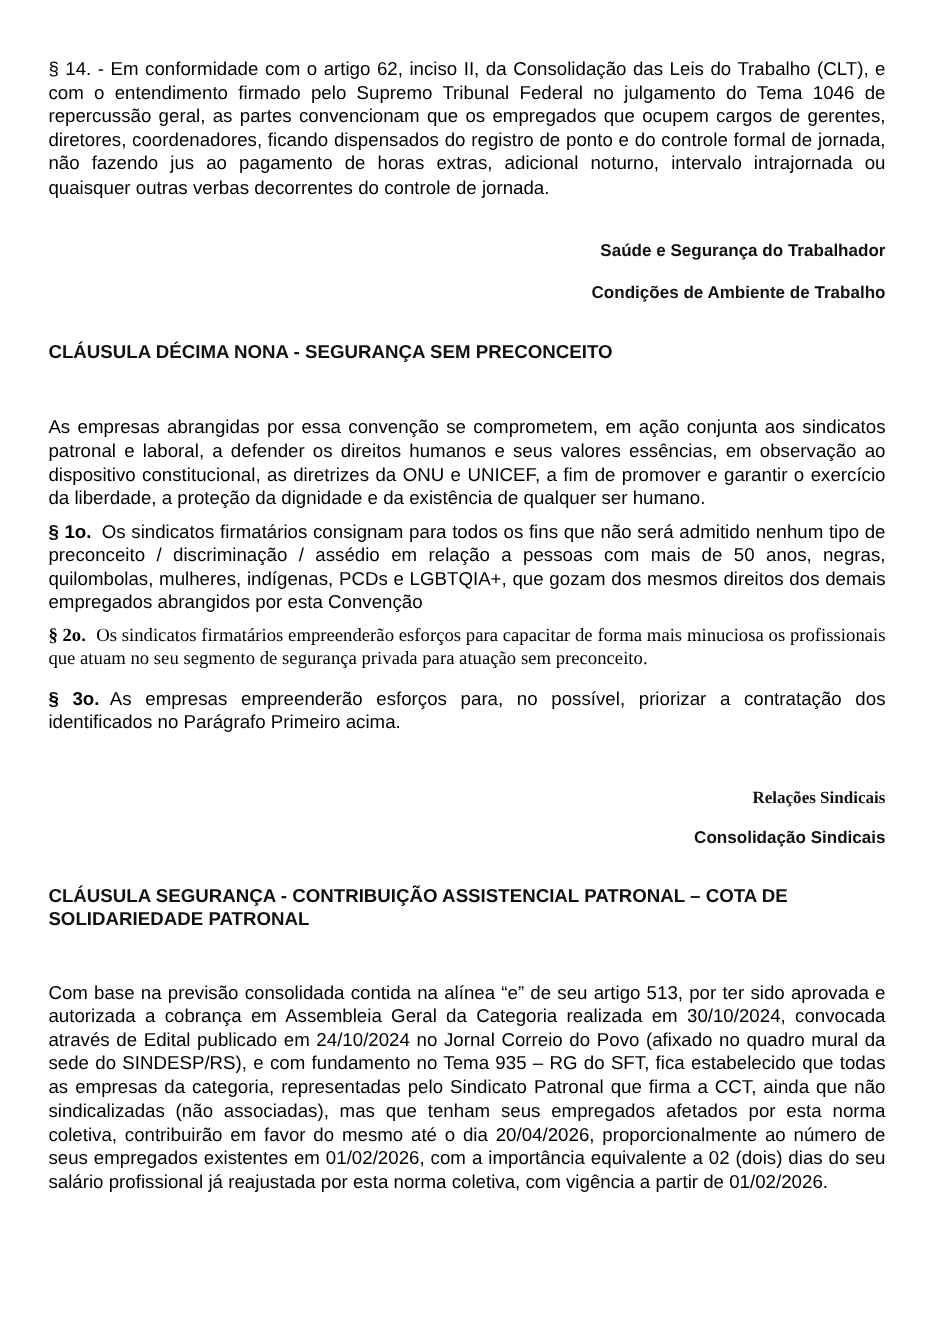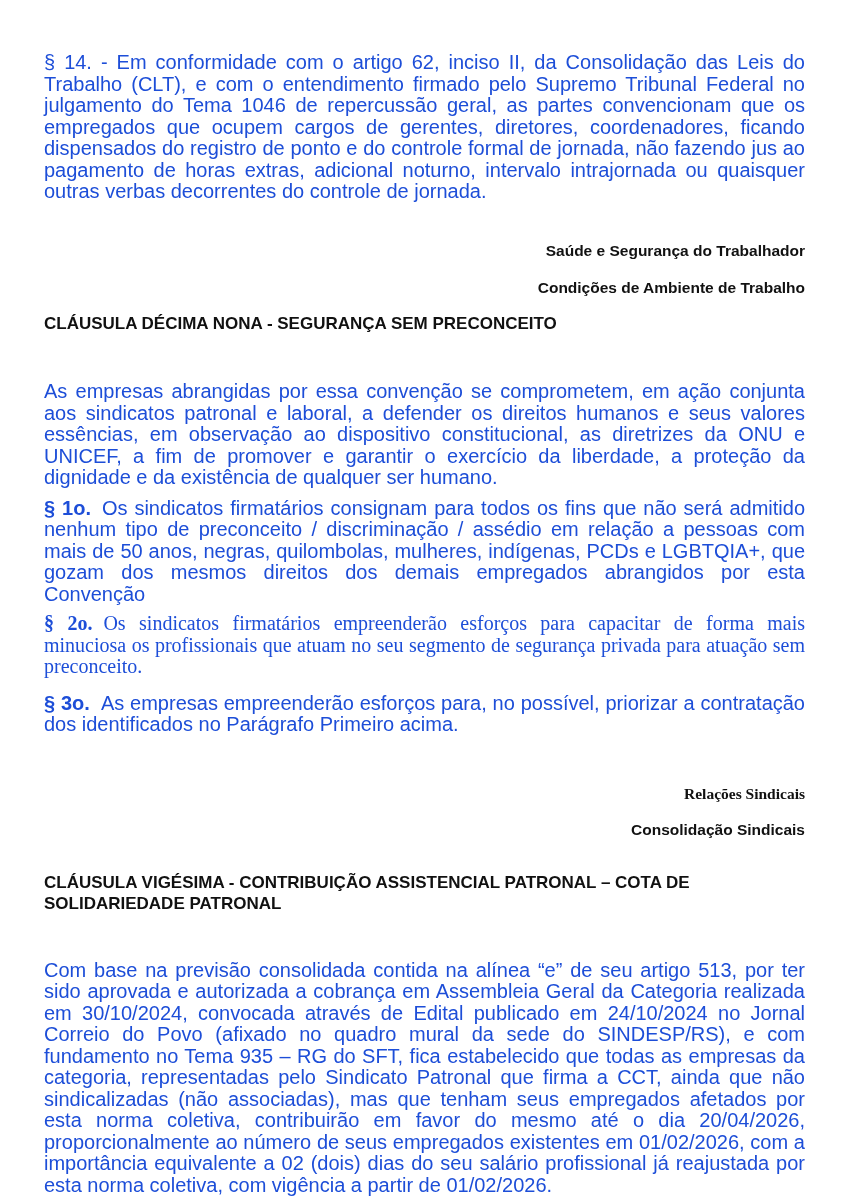--- a/index.html
+++ b/index.html
@@ -16,24 +16,24 @@
   .page {
     box-sizing: border-box;
     width: 848px;
     height: 1200px;
     padding: 52px 43px 0 44px;
     background: #ffffff;
     color: #1f1f1f;
   }
   .para {
     margin: 0;
-    font-size: 20px;
+    font-size: 17px;
     line-height: 21.5px;
     text-align: justify;
-    color: #1d4ed8;
+    color: #000000;
   }
   .para .marker {
     font-weight: 700;
     margin-right: 0.55em;
   }
   .justify-last {
     text-align: justify;
     text-align-last: justify;
   }
   .heading-center {
@@ -48,21 +48,21 @@
     margin: 0;
     font-size: 17px;
     line-height: 21.5px;
     font-weight: 700;
     text-align: left;
     color: #111111;
   }
   
   .mb37 { margin-bottom: 37px; }
   .mb16 { margin-bottom: 16px; }
-  .mb32 { margin-bottom: 14px; }
+  .mb32 { margin-bottom: 32px; }
   .mb47 { margin-bottom: 47px; }
   .mb9  { margin-bottom: 9px; }
   .mb8  { margin-bottom: 8px; }
   .mb15 { margin-bottom: 15px; font-family: Liberation Serif, serif; }
   .mb31 { margin-bottom: 31px; }
   .mb45 { margin-bottom: 45px; }
   .mb18 { margin-bottom: 18px; }
 </style>
 </head>
 <body>
@@ -82,18 +82,18 @@
   <p class="para mb8"><span class="marker">§ 1o.</span><span>Os sindicatos firmatários consignam para todos os fins que não será admitido nenhum tipo de preconceito / discriminação / assédio em relação a pessoas com mais de 50 anos, negras, quilombolas, mulheres, indígenas, PCDs e LGBTQIA+, que gozam dos mesmos direitos dos demais empregados abrangidos por esta Convenção</span></p>
 
   <p class="para mb15"><span class="marker">§ 2o.</span><span>Os sindicatos firmatários empreenderão esforços para capacitar de forma mais minuciosa os profissionais que atuam no seu segmento de segurança privada para atuação sem preconceito.</span></p>
 
   <p class="para mb47"><span class="marker">§ 3o.</span><span>As empresas empreenderão esforços para, no possível, priorizar a contratação dos identificados no Parágrafo Primeiro acima.</span></p>
 
   <p class="heading-center mb15">Relações Sindicais</p>
 
   <p class="heading-center mb31">Consolidação Sindicais</p>
 
-  <p class="clause-heading mb45">CLÁUSULA VIGÉSIMA - CONTRIBUIÇÃO ASSISTENCIAL PATRONAL –  COTA DE SOLIDARIEDADE PATRONAL</p>
+  <p class="clause-heading mb45">CLÁUSULA SEGURANÇA - CONTRIBUIÇÃO ASSISTENCIAL PATRONAL –  COTA DE SOLIDARIEDADE PATRONAL</p>
 
   <p class="para mb18">Com base na previsão consolidada contida na alínea “e” de seu artigo 513, por ter sido aprovada e autorizada a cobrança em Assembleia Geral da Categoria realizada em 30/10/2024, convocada através de Edital publicado em 24/10/2024 no Jornal Correio do Povo (afixado no quadro mural da sede do SINDESP/RS), e com fundamento no Tema 935 – RG do SFT, fica estabelecido que todas as empresas da categoria, representadas pelo Sindicato Patronal que firma a CCT, ainda que não sindicalizadas (não associadas), mas que tenham seus empregados afetados por esta norma coletiva, contribuirão em favor do mesmo até o dia 20/04/2026, proporcionalmente ao número de seus empregados existentes em 01/02/2026, com a importância equivalente a 02 (dois) dias do seu salário profissional já reajustada por esta norma coletiva, com vigência a partir de 01/02/2026.</p>
 
 
 </div>
 
 </body></html>

